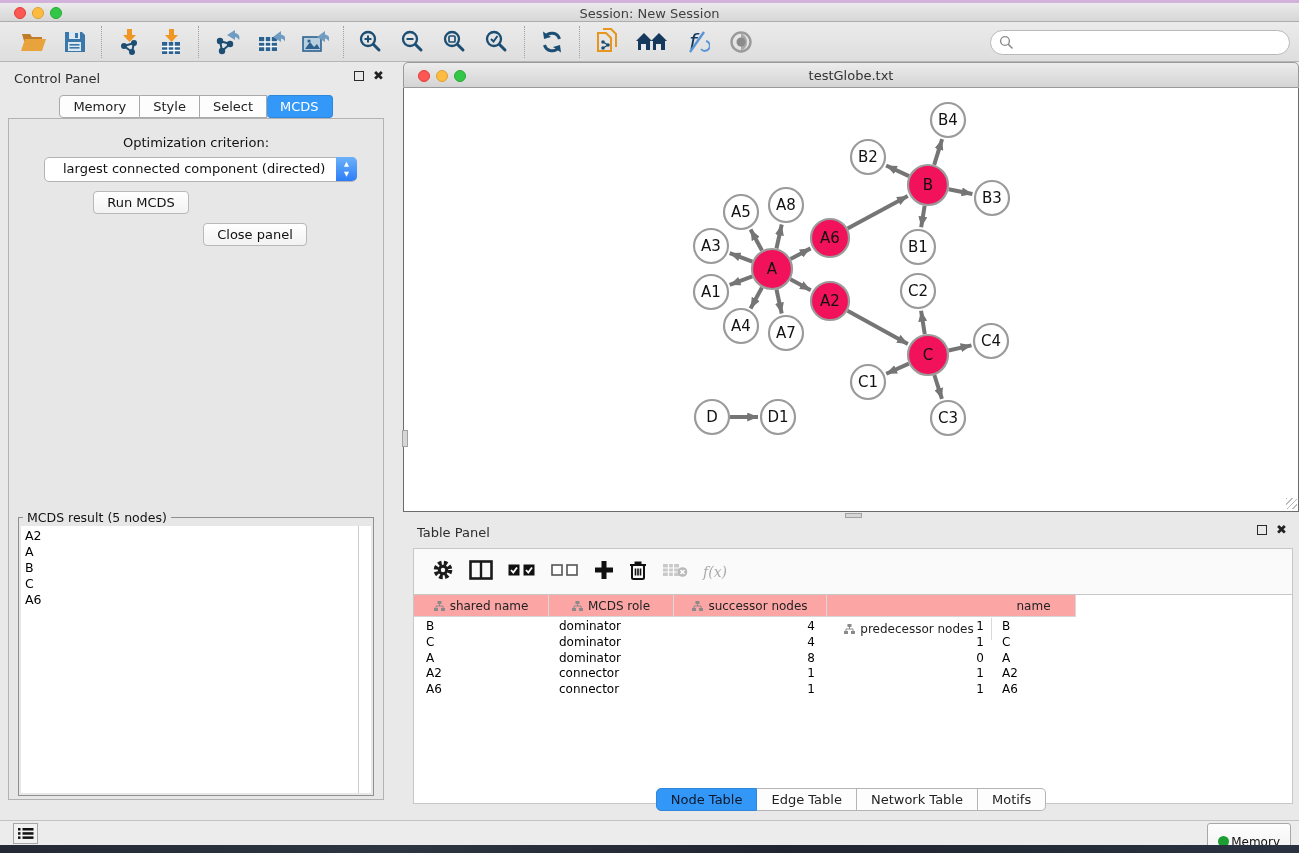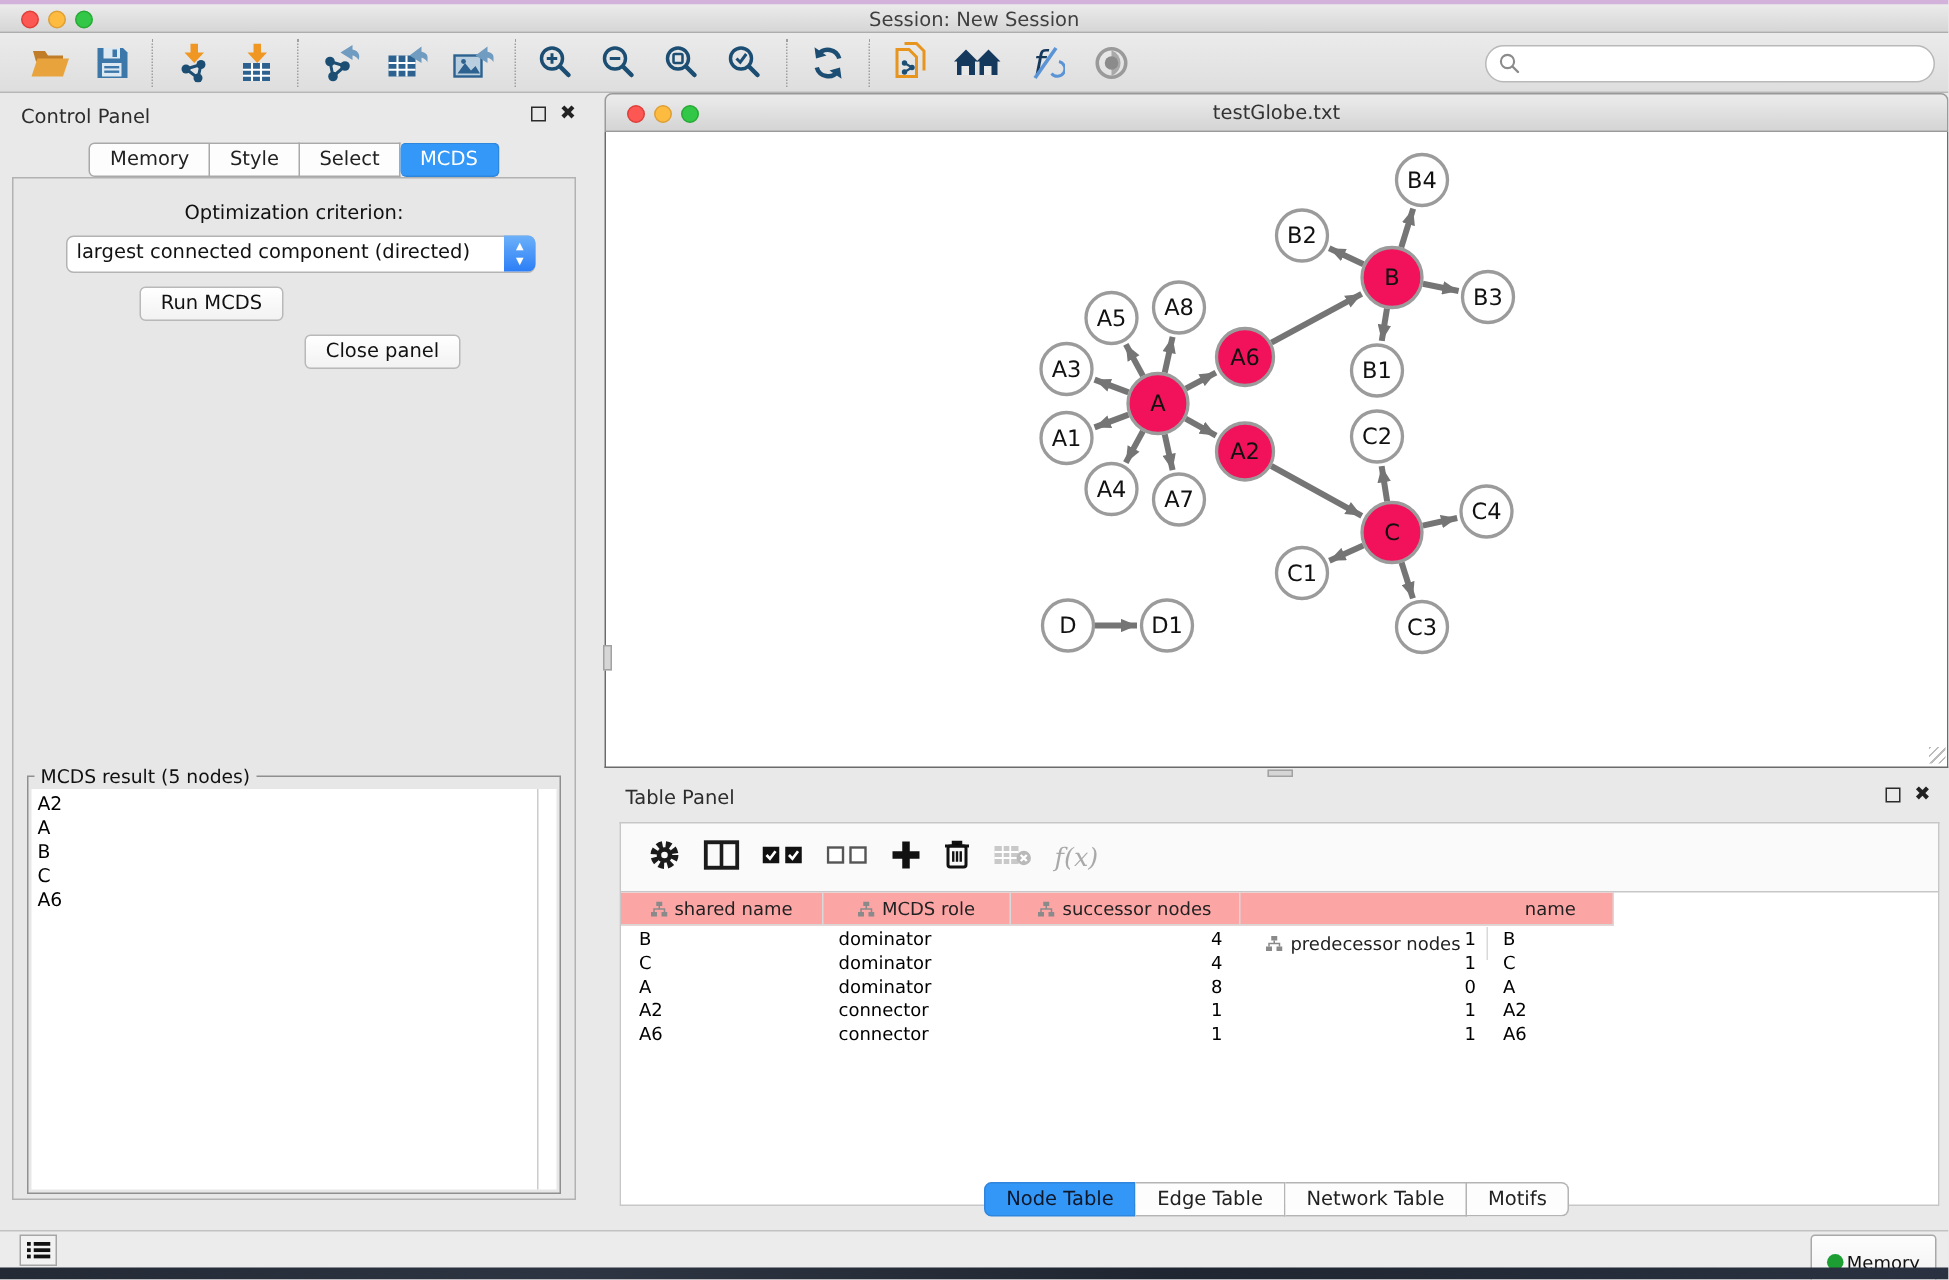--- a/index.html
+++ b/index.html
@@ -31,21 +31,21 @@
   .panel-head { position:absolute; left:14px; top:9px; font-size:13px; color:#2d2d2d; }
   .panel-btns { position:absolute; right:8px; top:9px; display:flex; gap:9px; align-items:center; color:#222; }
   .float-box { width:10px; height:10px; border:1.5px solid #2b2b2b; display:inline-block; }
   .close-x { font-weight:bold; font-size:13px; line-height:10px; }
   #cp-tabs { position:absolute; left:0; right:0; top:33px; display:flex; justify-content:center; }
   .cp-tab { border:1px solid #a9a9a9; border-left-width:0; background:#fdfdfd; padding:3px 13px; font-size:13px; color:#222; }
   .cp-tab:first-child { border-left-width:1px; border-radius:4px 0 0 4px; }
   .cp-tab.sel { background:#3398f8; color:#fff; border-color:#2f86dd; border-radius:4px; }
   #cp-content { position:absolute; left:8px; right:8px; top:56px; bottom:20px; border:1px solid #b2b2b2; background:#e7e7e7; }
   #opt-label { position:absolute; left:0; right:0; top:16px; text-align:center; font-size:13px; color:#111; }
-  #criterion { position:absolute; left:35px; top:38px; width:313px; height:25px; background:#fff; border:1px solid #b3b3b3; border-radius:5px; font-size:13px; line-height:22px; padding-left:6px; color:#111; }
+  #criterion { position:absolute; left:35px; top:38px; width:313px; height:25px; background:#fff; border:1px solid #b3b3b3; border-radius:5px; font-size:13px; line-height:22px; padding-left:18px; color:#111; }
   #criterion .stepper { position:absolute; right:-1px; top:-1px; width:21px; height:24px; background:linear-gradient(#6cb1f9,#2c7ef7); border-radius:0 5px 5px 0; color:#fff; font-size:6.5px; text-align:center; line-height:1.5; padding-top:3px; }
   .btn { position:absolute; height:23px; border:1px solid #b9b9b9; background:linear-gradient(#ffffff,#f2f2f2); border-radius:4px; font-size:13px; color:#111; text-align:center; line-height:21px; }
   #result-box { position:absolute; left:9px; right:9px; top:398px; bottom:3px; border:1px solid #8f8f8f; }
   #result-title { position:absolute; left:4px; top:-8px; background:#e7e7e7; padding:0 4px; font-size:12.5px; color:#111; }
   #result-list { position:absolute; left:2px; top:8px; right:15px; bottom:2px; background:#fff; font-size:12.5px; color:#000; padding:2px 0 0 4px; }
   #result-scroll { position:absolute; top:8px; right:2px; bottom:2px; width:13px; background:#fff; border-left:1px solid #ccc; }
   #result-list .ritem { line-height:16px; }
 
   
   #net-window { left:403px; top:62px; width:853px; height:450px; }
@@ -71,21 +71,21 @@
   .tp-tab.sel { background:#3397f7; color:#0f172a; border-color:#2f86dd; }
 
   
   #statusbar { left:0; top:820px; width:1299px; height:25px; background:#ececec; border-top:1px solid #c2c2c2; }
   #list-btn { position:absolute; left:13px; top:2px; width:25px; height:21px; border:1px solid #a6a6a6; background:#f2f2f2; display:flex; align-items:center; justify-content:center; }
   #memory-btn { position:absolute; right:8px; top:2px; height:37px; border:1px solid #a8a8a8; background:linear-gradient(#fdfdfd,#f0f0f0); border-radius:3px; display:flex; align-items:center; gap:2px; padding:4px 10px; font-size:12px; color:#111; }
   #memory-btn .dot { width:11px; height:11px; border-radius:50%; background:#1d9e33; }
   #desktop-bottom { left:0; top:845px; width:1299px; height:8px; background:linear-gradient(90deg,#232a36,#2e3542 30%,#1f2631 60%,#2a3140); }
 
   svg text { font-family:"DejaVu Sans","Liberation Sans",sans-serif; }
-  .fx { font-family:"DejaVu Serif","Liberation Serif",serif; font-style:italic; font-size:17px; color:#a9a9a9; }
+  .fx { font-family:"DejaVu Serif","Liberation Serif",serif; font-style:italic; font-size:14px; color:#a9a9a9; }
 </style>
 </head>
 <body>
 
 <div id="screen">
 
   <div id="desktop-top" class="abs"></div>
 
   <div id="titlebar" class="abs">
     <span class="abs" style="left:14px;top:4px;"><span class="tl red"></span></span>

